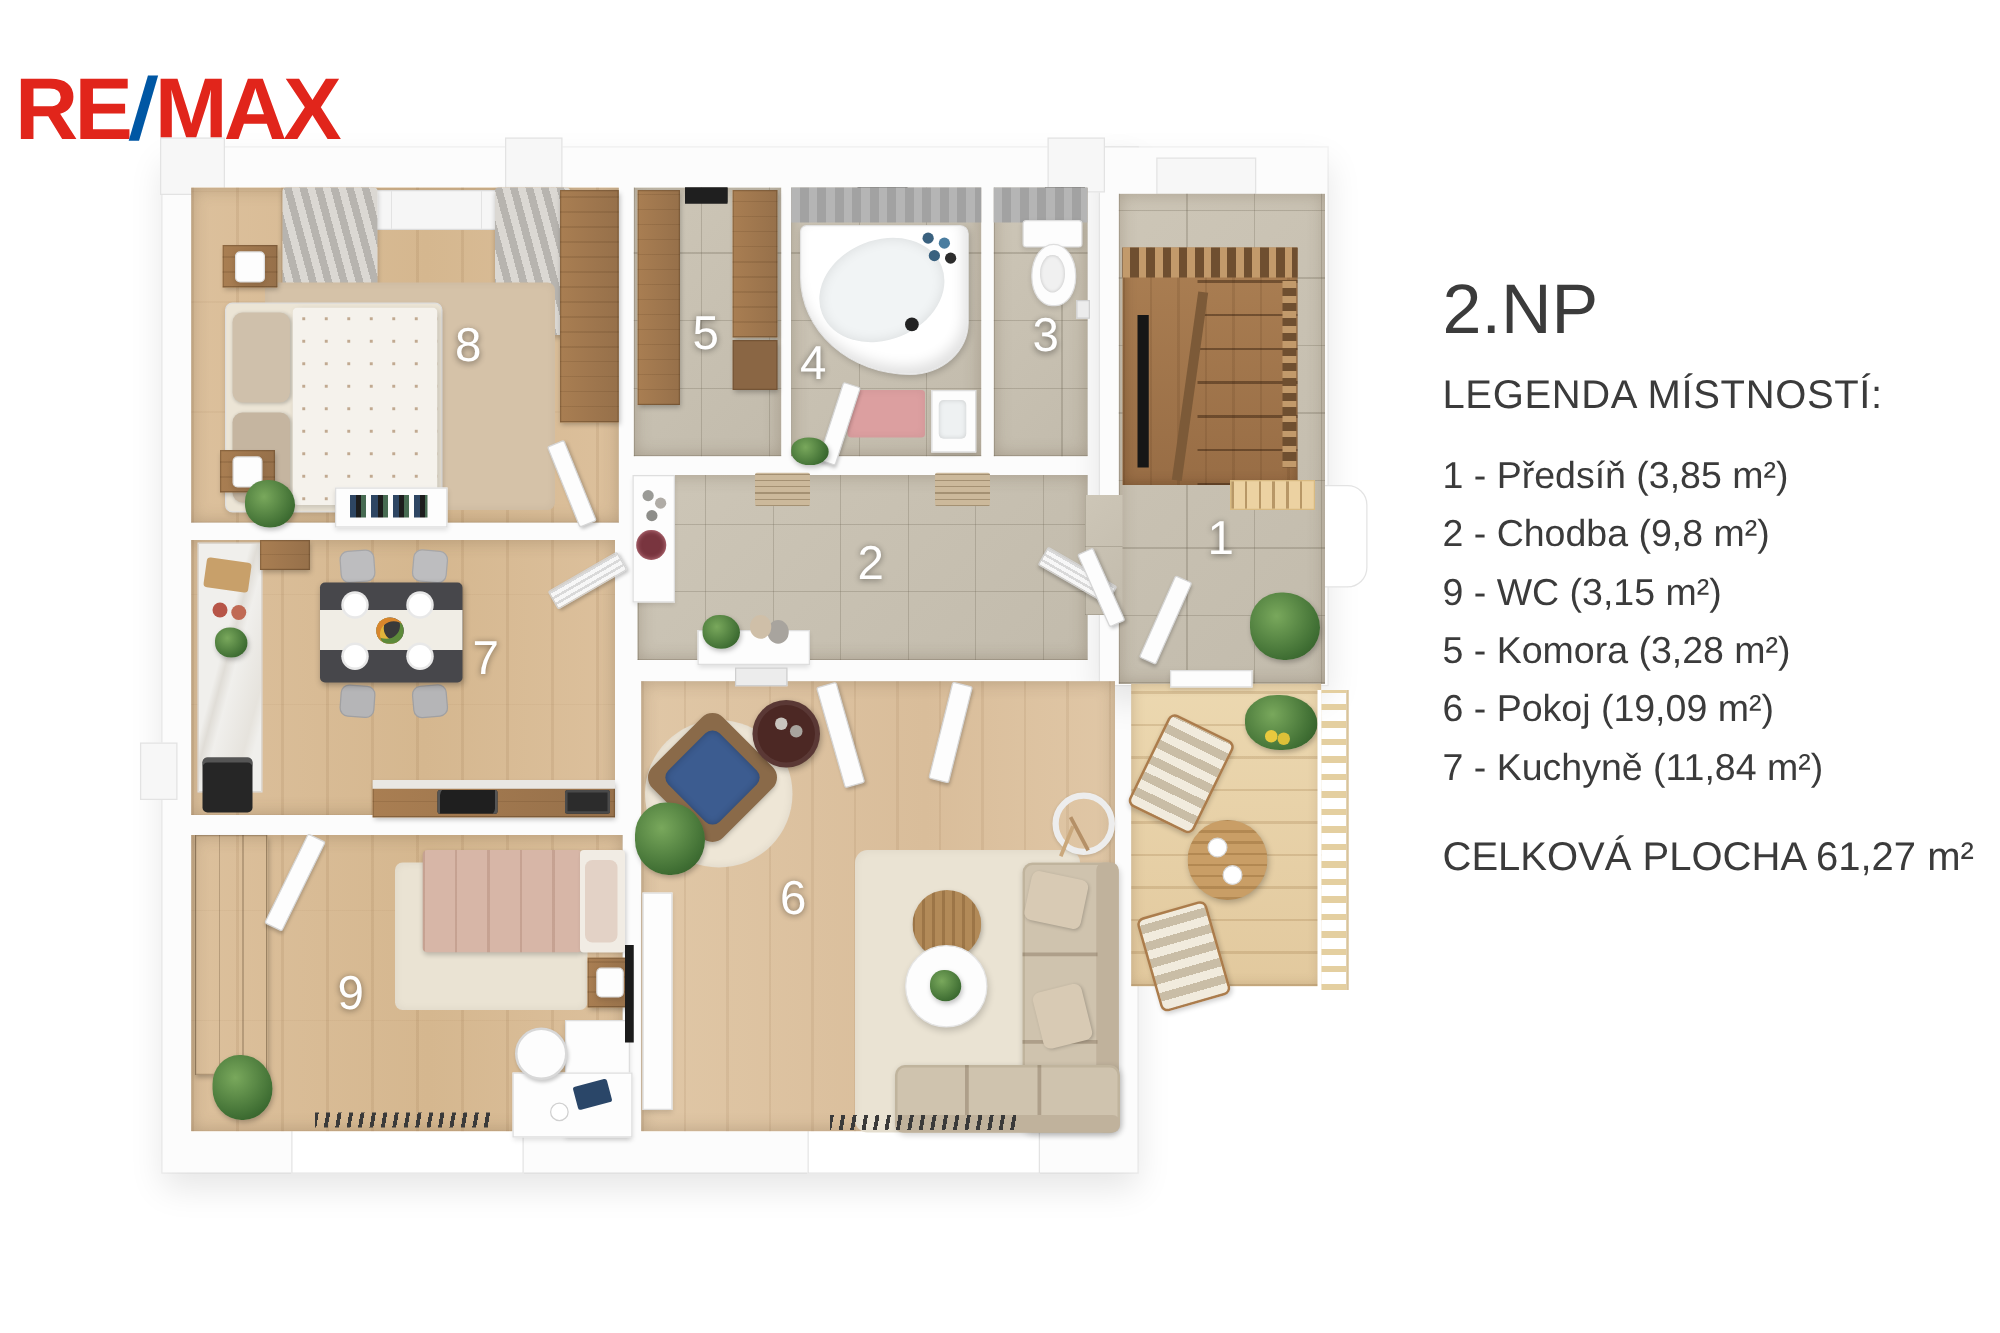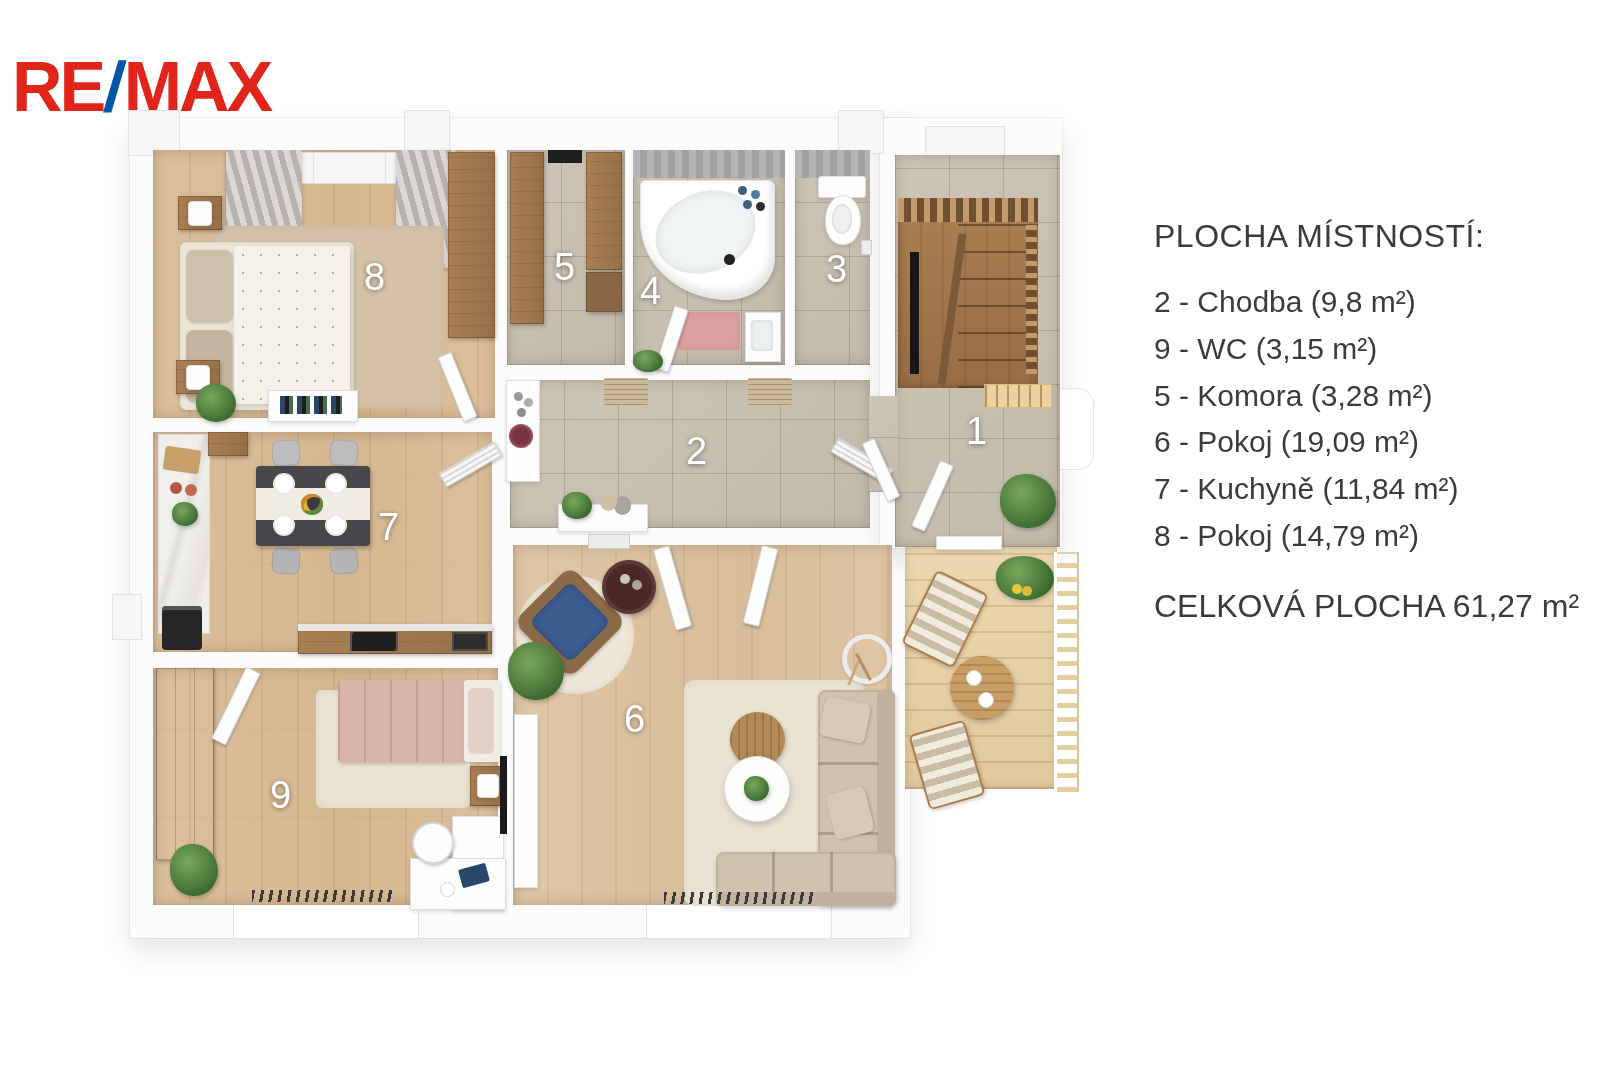--- a/index.html
+++ b/index.html
@@ -274,23 +274,24 @@
   <span class="room-num" style="left:826px;top:248px;">3</span>
   <span class="room-num" style="left:640px;top:270px;">4</span>
   <span class="room-num" style="left:554px;top:246px;">5</span>
   <span class="room-num" style="left:624px;top:698px;">6</span>
   <span class="room-num" style="left:378px;top:506px;">7</span>
   <span class="room-num" style="left:364px;top:256px;">8</span>
   <span class="room-num" style="left:270px;top:774px;">9</span>
 </div>
 
 <div class="legend">
-  <h2 class="legend-heading">PLOCHA MÍSTNOSTÍ:</h2>
+  <h1 class="legend-title">2.NP</h1>
+  <h2 class="legend-heading">LEGENDA MÍSTNOSTÍ:</h2>
   <ul class="legend-list">
+      <li>1 - Předsíň (3,85 m²)</li>
       <li>2 - Chodba (9,8 m²)</li>
       <li>9 - WC (3,15 m²)</li>
       <li>5 - Komora (3,28 m²)</li>
       <li>6 - Pokoj (19,09 m²)</li>
       <li>7 - Kuchyně (11,84 m²)</li>
-      <li>8 - Pokoj (14,79 m²)</li>
     </ul>
   <div class="legend-total">CELKOVÁ PLOCHA 61,27 m²</div>
 </div>
 
 </body></html>

